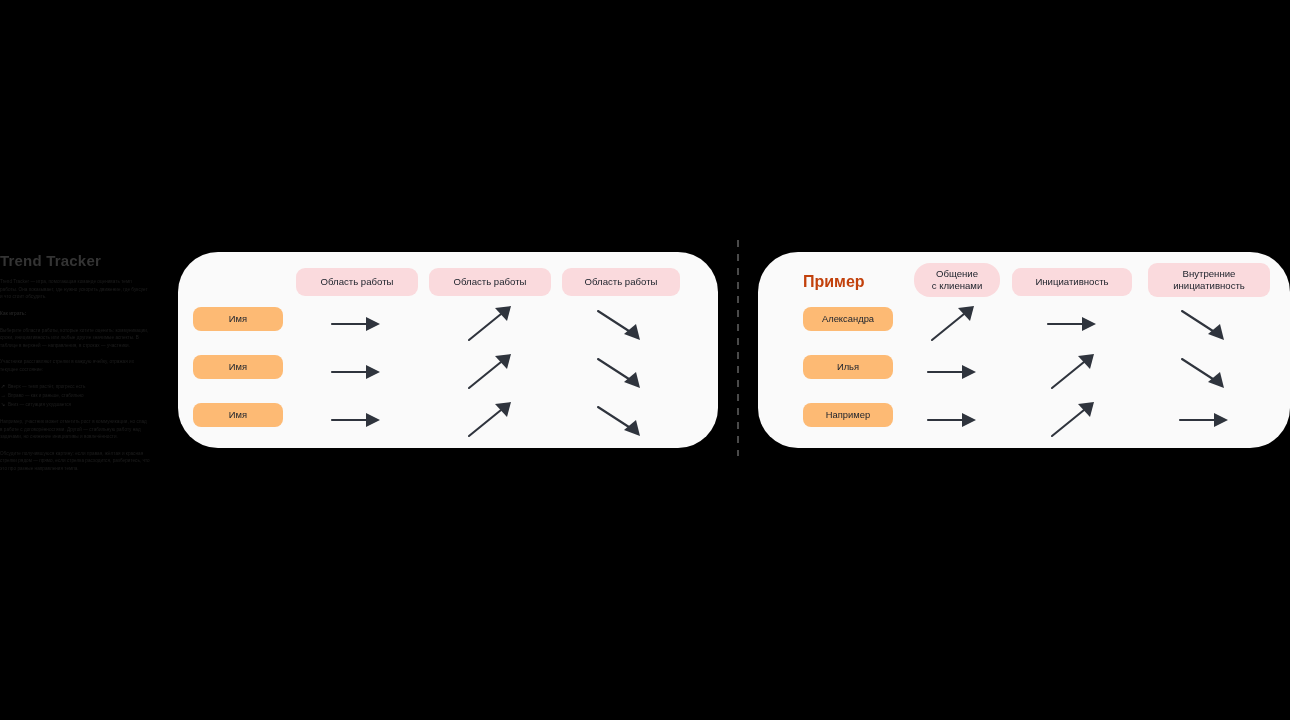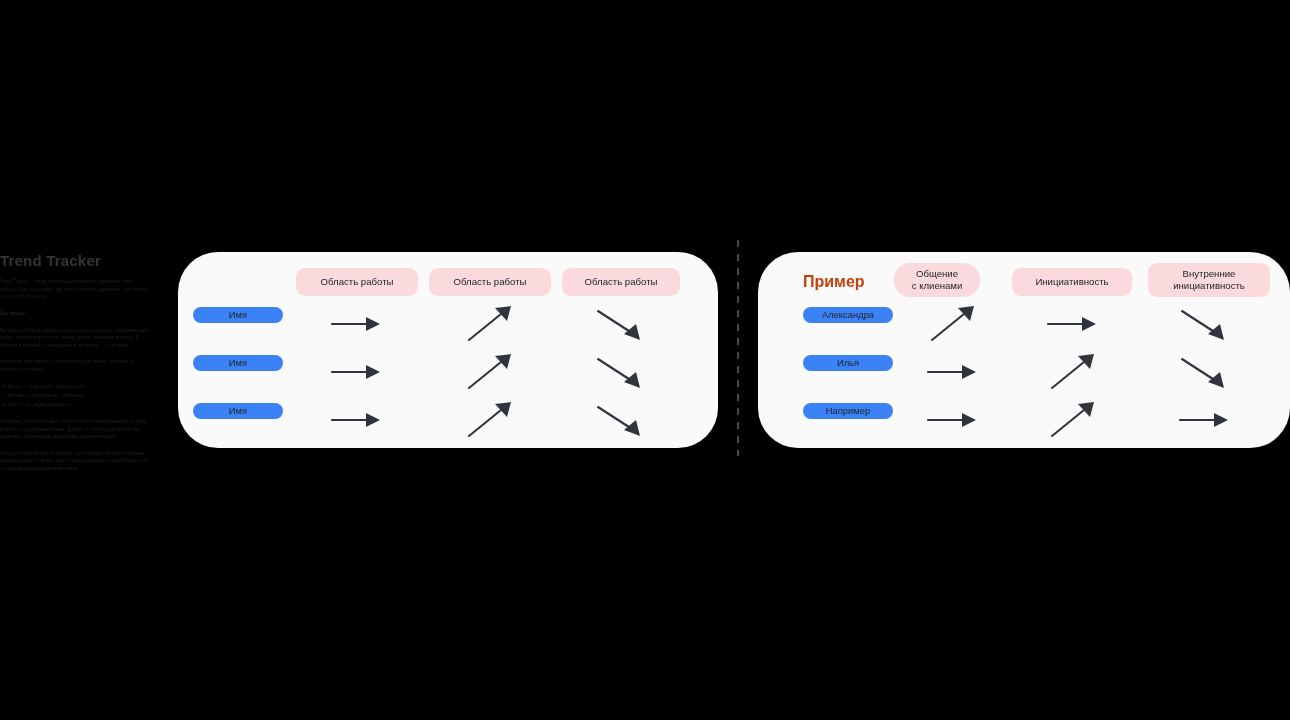--- a/index.html
+++ b/index.html
@@ -139,35 +139,35 @@
   .pill.topic {
     background: #fadadd;
     top: 16px;
     height: 28px;
   }
   .pill.topic.two-line {
     top: 11px;
     height: 34px;
   }
   .pill.name {
-    background: #3b82f6;
-    height: 16px;
+    background: #fdba74;
+    height: 24px;
     width: 90px;
     border-radius: 8px;
     font-size: 9.4px;
   }
 
   
   #card-template .pill.topic.c0 { left: 118px; width: 122px; }
   #card-template .pill.topic.c1 { left: 251px; width: 122px; }
   #card-template .pill.topic.c2 { left: 384px; width: 118px; }
   #card-template .pill.name     { left: 15px; }
 
   
-  #card-example .pill.topic.c0 { left: 136px; width: 86px; border-radius: 16px; }
+  #card-example .pill.topic.c0 { left: 156px; width: 86px; border-radius: 16px; }
   #card-example .pill.topic.c1 { left: 254px; width: 120px; }
   #card-example .pill.topic.c2 { left: 390px; width: 122px; }
   #card-example .pill.name     { left: 45px; }
 
   .pill.name.r0 { top: 55px; }
   .pill.name.r1 { top: 103px; }
   .pill.name.r2 { top: 151px; }
 
   .arrow-cell {
     position: absolute;

